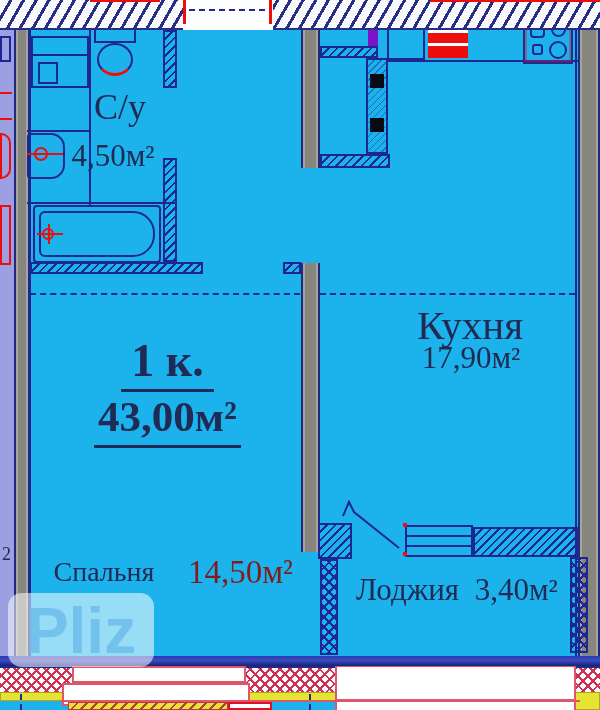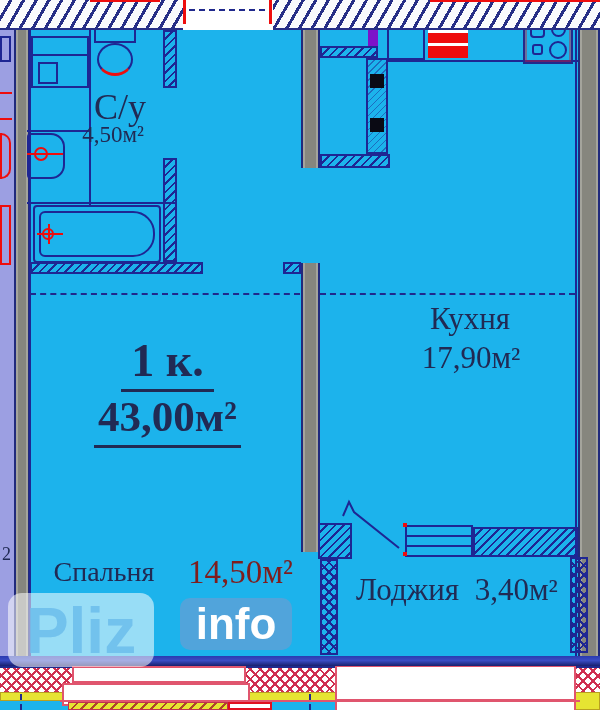--- a/index.html
+++ b/index.html
@@ -140,33 +140,32 @@
   <div class="a" style="left:335px;top:666px;width:241px;height:44px;background:#fff;border-left:2px solid #e0556e;border-right:2px solid #e0556e;border-top:1px solid #e0556e;box-sizing:border-box;">
     <div class="a" style="left:0;top:32px;width:237px;height:2px;background:#e0556e;"></div>
   </div>
   <div class="a dashv" style="left:20px;top:694px;height:16px;"></div>
   <div class="a dashv" style="left:309px;top:694px;height:16px;"></div>
   <div class="a" style="left:60px;top:700px;width:520px;height:2px;background:#e0556e;"></div>
   <div class="a" style="left:68px;top:702px;width:160px;height:8px;background-color:#e6e432;background-image:repeating-linear-gradient(135deg,transparent 0 5px,rgba(160,30,40,.8) 5px 7px);border:1px solid #c03050;box-sizing:border-box;"></div>
   <div class="a" style="left:228px;top:702px;width:44px;height:8px;background:#fff;border:2px solid #e01020;box-sizing:border-box;"></div>
 
   <div class="a lbl" style="left:70px;top:86px;width:100px;font-size:36px;">С/у</div>
-  <div class="a lbl" style="left:58px;top:122px;width:110px;font-size:23px;">4,50м²</div>
-  <div class="a lbl" style="left:414px;top:301px;width:112px;font-size:31px;">Кухня</div>
+  <div class="a lbl" style="left:58px;top:138px;width:110px;font-size:31px;">4,50м²</div>
+  <div class="a lbl" style="left:414px;top:301px;width:112px;font-size:41px;">Кухня</div>
   <div class="a lbl" style="left:406px;top:340px;width:130px;font-size:31px;">17,90м²</div>
 
   <div class="a lbl" style="left:60px;top:334px;width:215px;">
     <span style="display:inline-block;font-size:46px;font-weight:bold;border-bottom:3px solid #212a54;padding:0 10px 2px;">1 к.</span><br>
     <span style="display:inline-block;font-size:43px;font-weight:bold;border-bottom:3px solid #212a54;padding:0 4px 4px;">43,00м²</span>
   </div>
 
   <div class="a lbl" style="left:30px;top:556px;width:148px;font-size:28px;">Спальня</div>
   <div class="a lbl gray-lbl" style="left:178px;top:554px;width:125px;font-size:33px;">14,50м²</div>
 
   <div class="a lbl" style="left:338px;top:572px;width:238px;font-size:31px;">
     <span>Лоджия</span>
     <span style="margin-left:8px;">3,40м²</span>
   </div>
 
   <div class="a wm1" style="left:8px;top:593px;width:146px;height:74px;font-size:64px;line-height:76px;">Pliz</div>
-  <div class="a wm2" style="left:180px;top:598px;width:112px;height:52px;font-size:44px;line-height:52px;">info</div>
 
 </div>
 
 </body></html>

